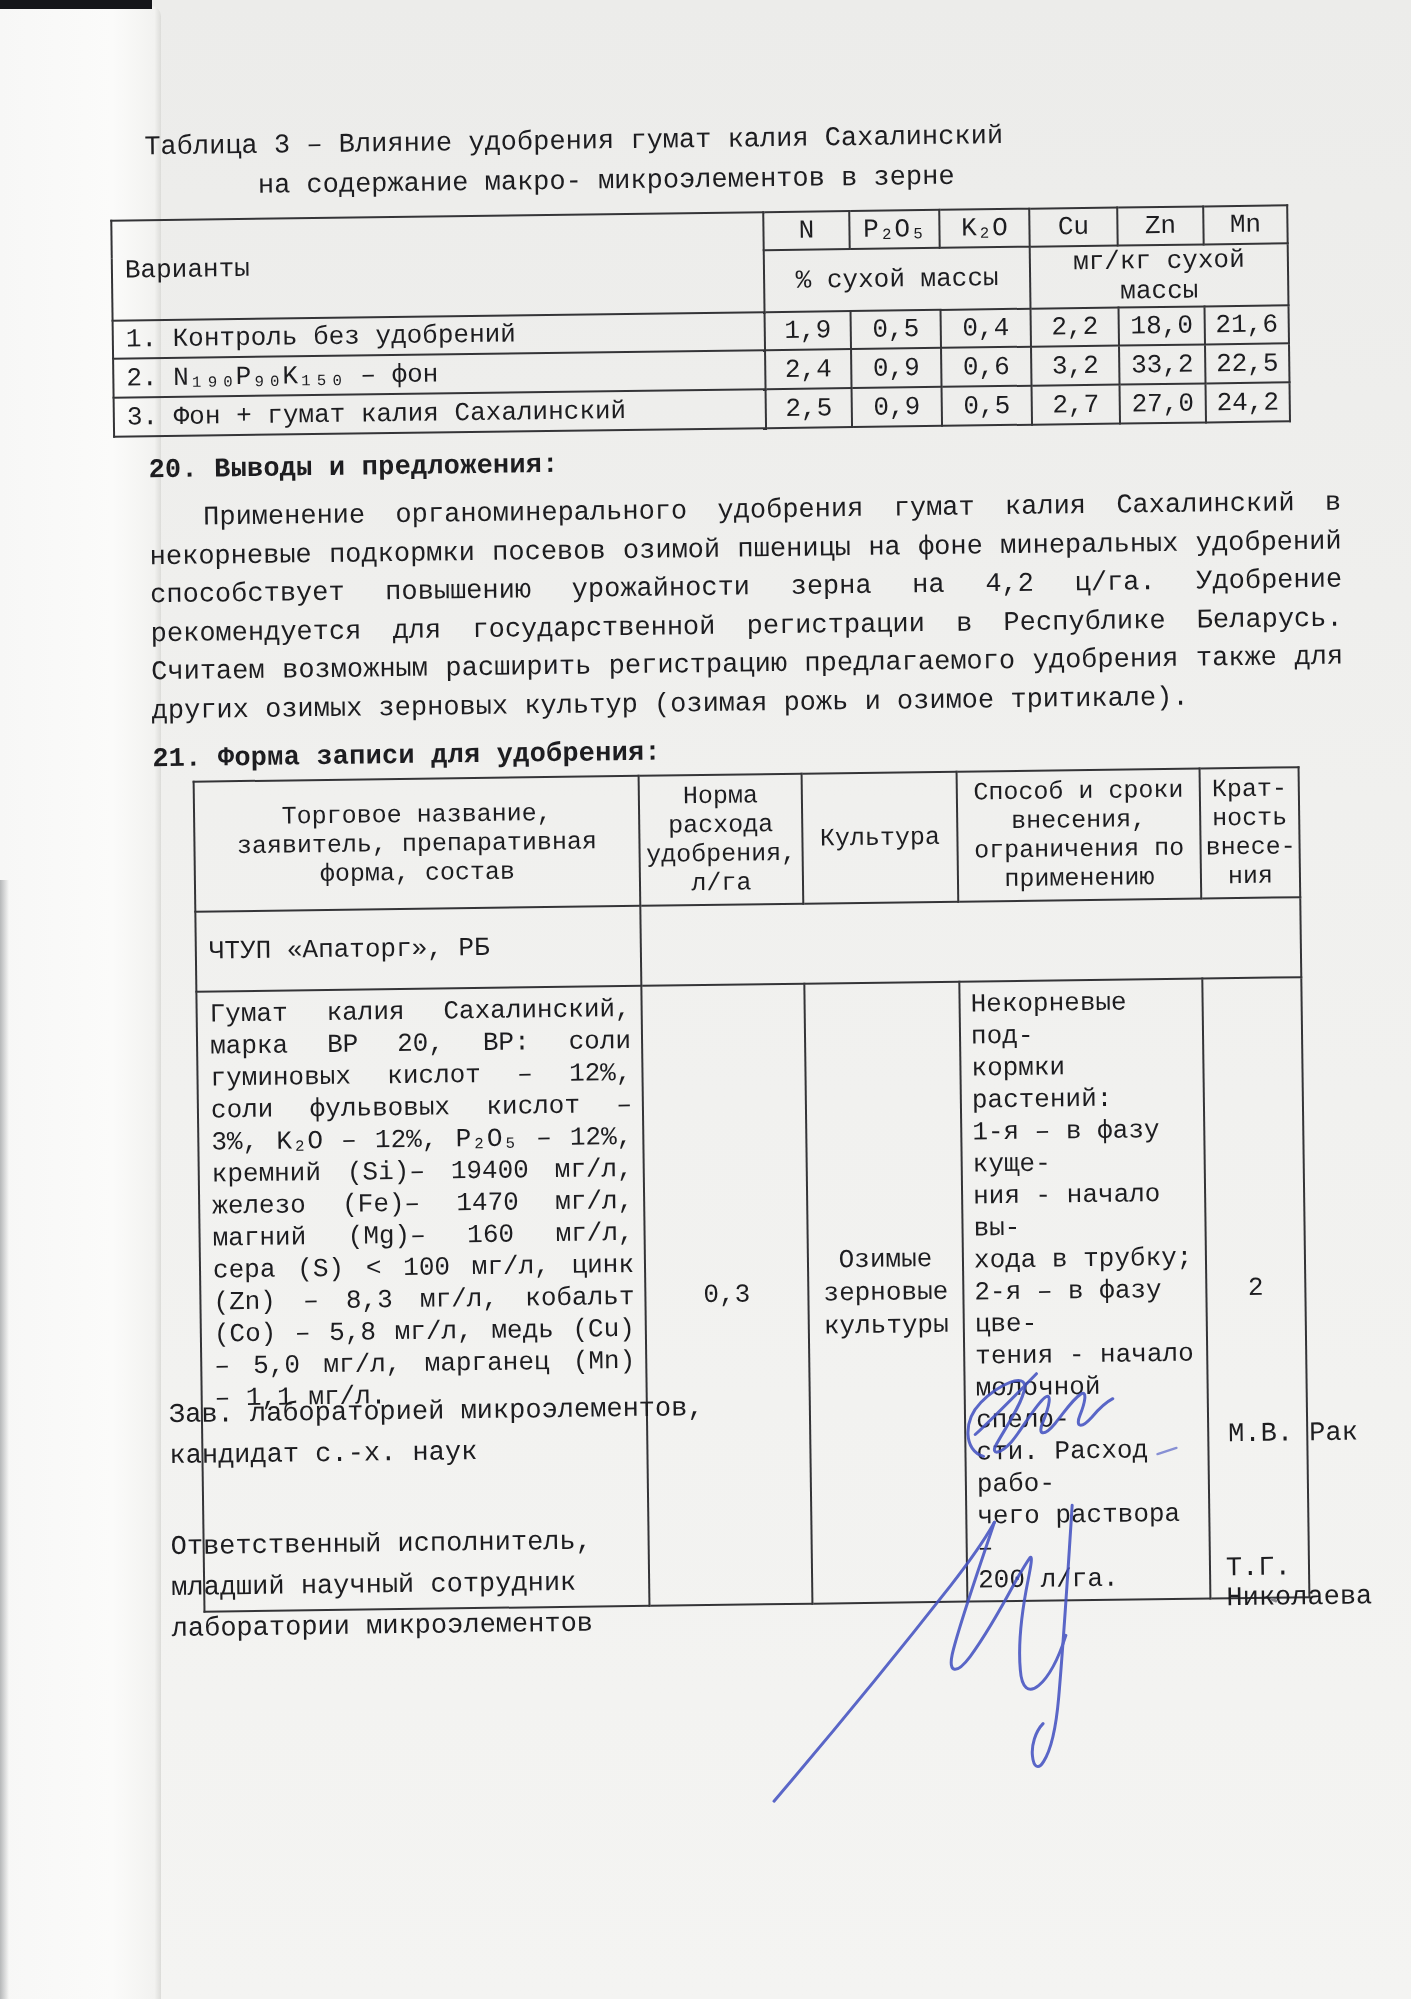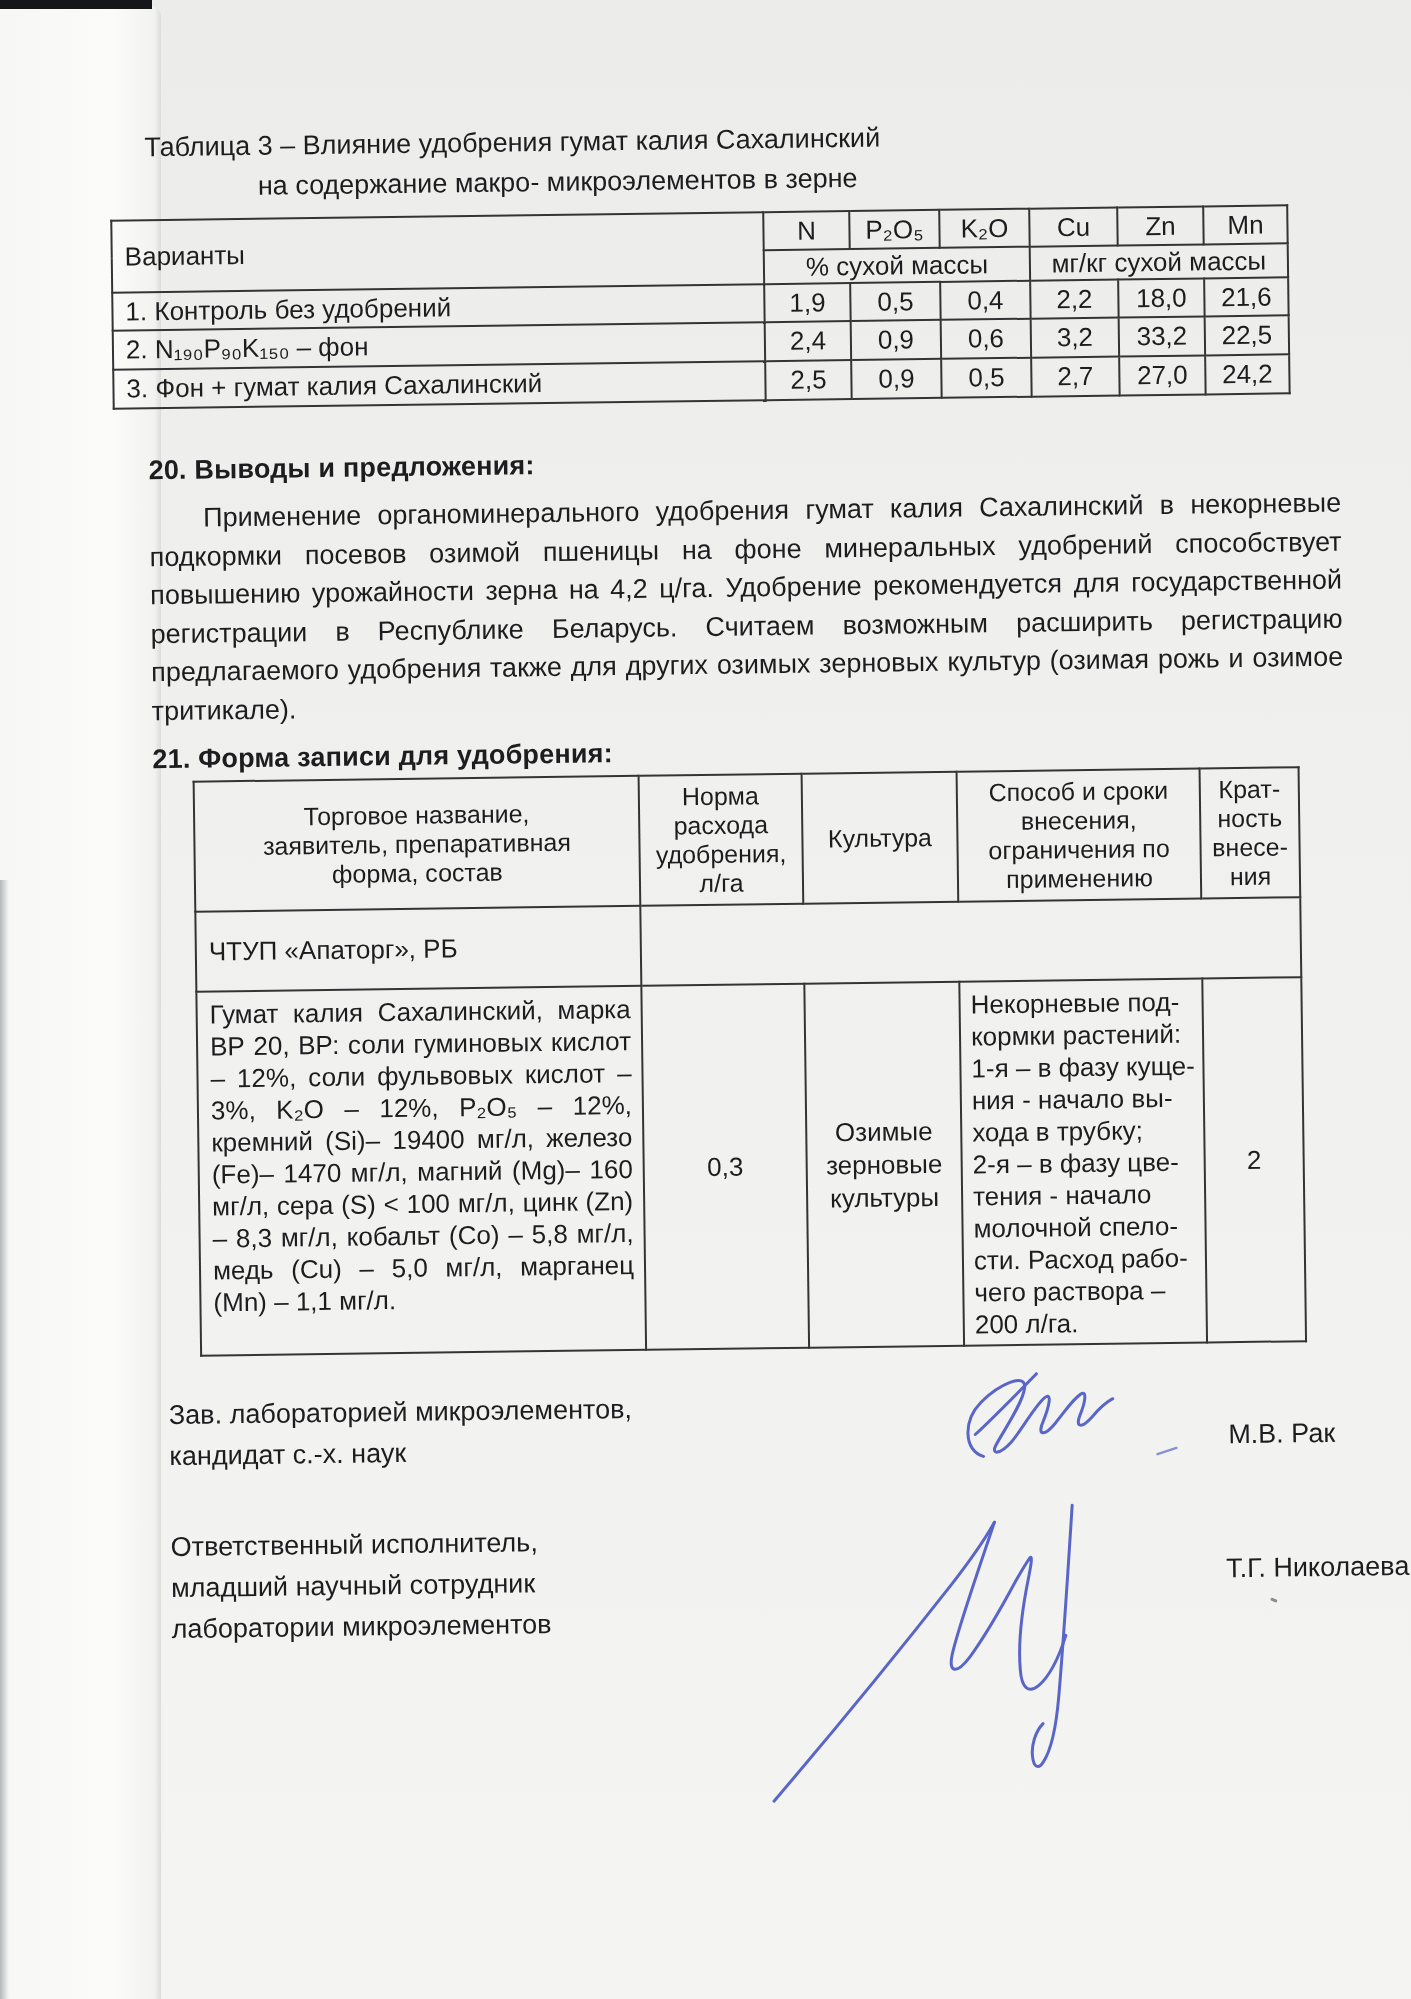--- a/index.html
+++ b/index.html
@@ -1,19 +1,19 @@
 <!DOCTYPE html>
 <html><head>
 <meta charset="utf-8">
 <style>
   html,body{margin:0;padding:0;}
   #scan{
     position:relative;width:1411px;height:1999px;overflow:hidden;
     background:linear-gradient(to bottom,#ececea 0%,#f0f0ee 40%,#f4f4f2 100%);
-    font-family:Liberation Sans, sans-serif;
+    font-family:Liberation Mono, monospace;
     color:#1d1d20;
   }
   
   .edge-bar-top{position:absolute;left:0;top:0;width:152px;height:9px;background:#15161a;}
   .left-band{
     position:absolute;left:0;top:6px;width:161px;height:1993px;
     background:linear-gradient(to right,#f7f7f6,#fbfbfa 70%,#f2f2f0 96%,#dcdcd9 100%);
     border-top-right-radius:10px;
   }
   .left-strip{

